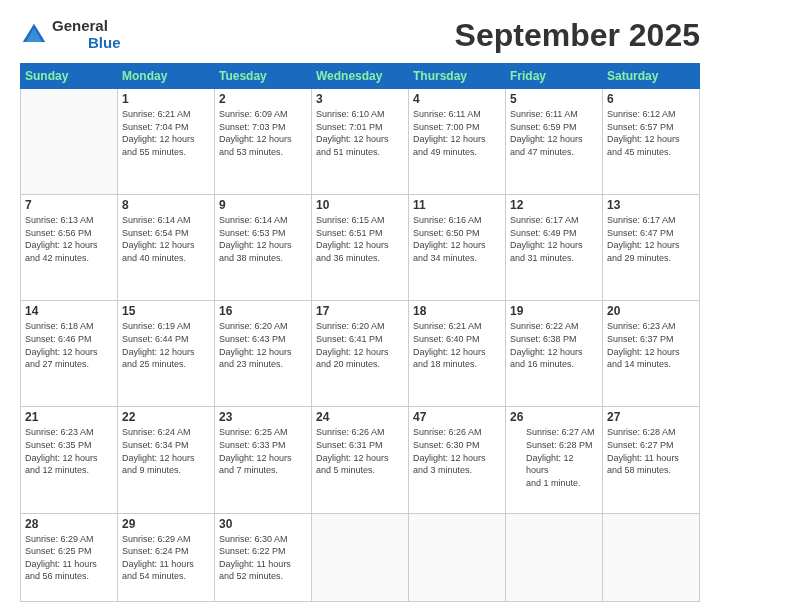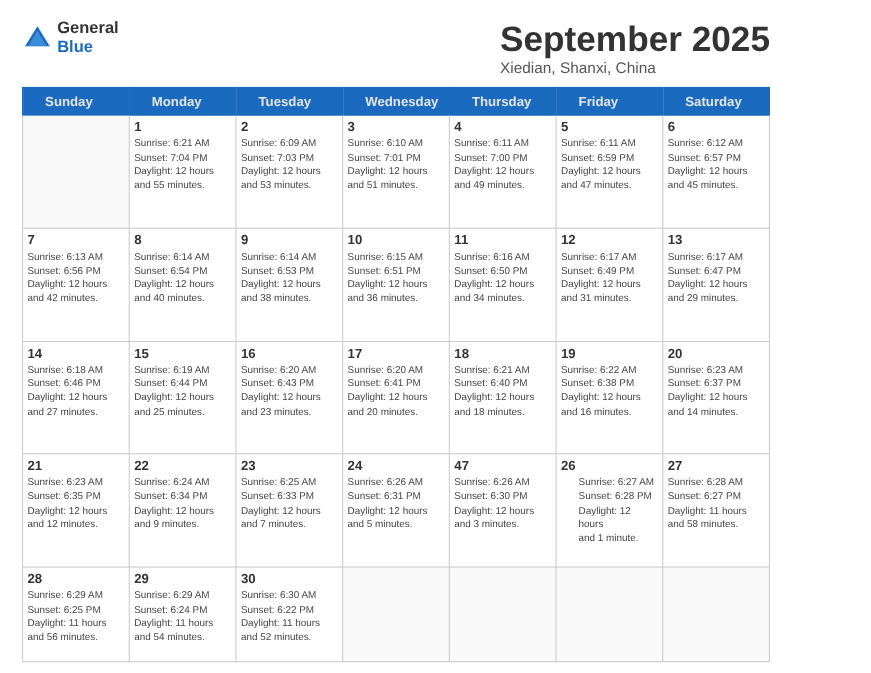--- a/index.html
+++ b/index.html
@@ -35,20 +35,21 @@
     }
     .logo-general {
       font-size: 15px;
       font-weight: bold;
       color: #333;
     }
     .logo-blue {
       font-size: 15px;
       font-weight: bold;
       color: #1a6bbf;
+      margin-left: 36px;
     }
     .logo-icon {
       width: 28px;
       height: 28px;
     }
     .title-block {
     }
     .month-title {
       font-size: 32px;
       font-weight: bold;
@@ -61,24 +62,24 @@
     }
     .calendar {
       flex: 1;
       border: 1px solid #ccc;
       border-collapse: collapse;
       width: 100%;
       table-layout: fixed;
     }
     .calendar th {
       background: #1a6bbf;
-      color: #e5e5e5;
+      color: #86efac;
       font-size: 12px;
       font-weight: bold;
-      padding: 5px 20px;
+      padding: 5px 4px;
       text-align: left;
       border: 1px solid #1a6bbf;
     }
     .calendar td {
       border: 1px solid #ccc;
       vertical-align: top;
       padding: 3px 4px;
       font-size: 9.5px;
       color: #333;
       height: 88px;
@@ -112,21 +113,20 @@
         <polygon points="20,4 36,30 4,30" fill="#1a6bbf"></polygon>
         <polygon points="20,10 32,30 8,30" fill="#5aaff0" opacity="0.5"></polygon>
       </svg>
       <div class="logo-text">
         <span class="logo-general">General</span>
         <span class="logo-blue">Blue</span>
       </div>
     </div>
     <div class="title-block">
       <div class="month-title">September 2025</div>
-      <div class="subtitle">Xiedian, Shanxi, China</div>
     </div>
   </div>
 
   <table class="calendar">
     <thead>
       <tr>
 
       <th>Sunday</th>
           <th>Monday</th>
           <th>Tuesday</th>

